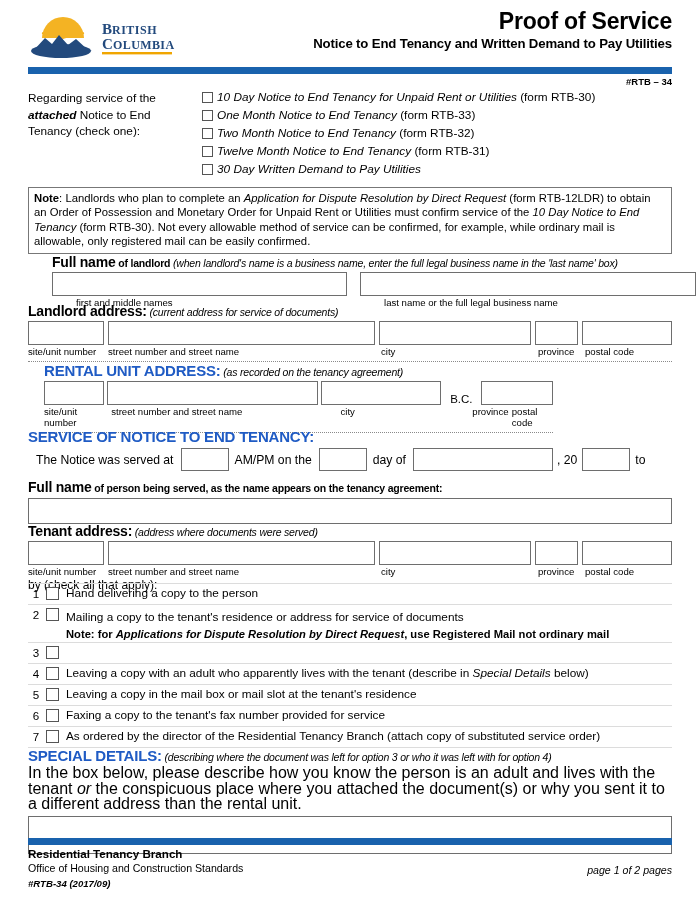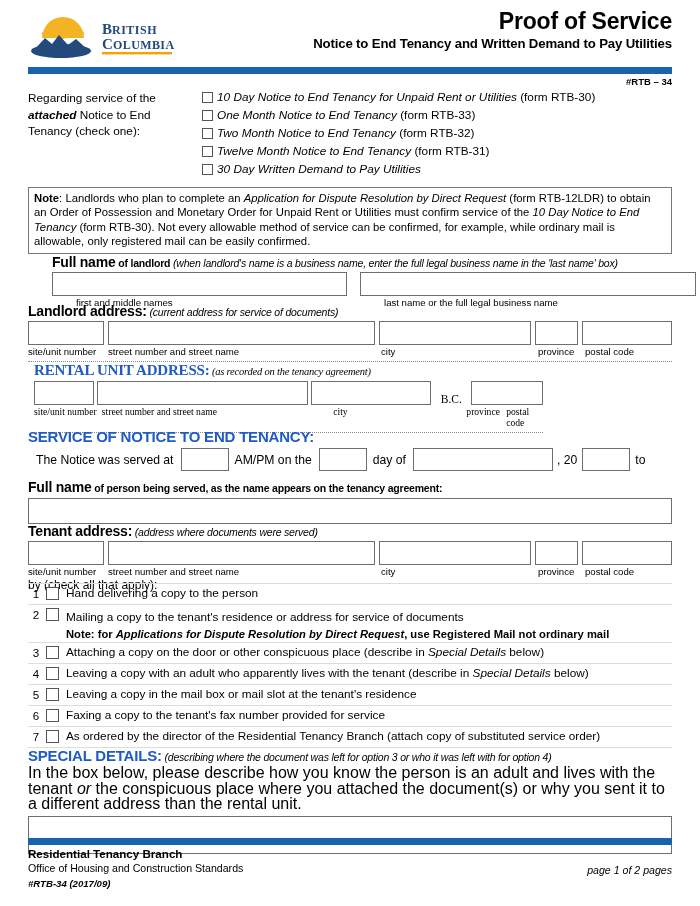--- a/index.html
+++ b/index.html
@@ -394,21 +394,21 @@
       <div class="addr-hints">
         <div class="hint h-site">site/unit number</div>
         <div class="hint h-street">street number and street name</div>
         <div class="hint h-city">city</div>
         <div class="hint h-prov">province</div>
         <div class="hint">postal code</div>
       </div>
       <div class="dotrule" style="margin-top:4px;"></div>
     </div>
 
-    <div style="position:absolute; left:6px; top:362px; width:509px;font-family:Liberation Serif, serif;">
+    <div style="position:absolute; left:16px; top:362px; width:509px;">
       <div class="blue-head">
         <span>RENTAL UNIT ADDRESS:</span><span class="ital"> (as recorded on the tenancy agreement)</span>
       </div>
       <div class="addr-row">
         <div class="fbox a-site"></div>
         <div class="gap"></div>
         <div class="fbox a-street"></div>
         <div class="gap"></div>
         <div class="fbox a-city"></div>
         <div class="gap"></div>
@@ -487,21 +487,20 @@
           <span class="opt-text">Mailing a copy to the tenant's residence or address for service of documents</span>
           <div class="opt-note">
             <span>Note: for </span><i>Applications for Dispute Resolution by Direct Request</i><span>, use Registered Mail not ordinary mail</span>
           </div>
         </span>
       </div>
 
       <div class="opt-row">
         <span class="opt-num">3</span>
         <span class="opt-cb"></span>
-        <span class="opt-text"><span>Attaching a copy on the door or other conspicuous place (describe in </span><i>Special Details</i><span> below)</span></span>
       </div>
 
       <div class="opt-row">
         <span class="opt-num">4</span>
         <span class="opt-cb"></span>
         <span class="opt-text"><span>Leaving a copy with an adult who apparently lives with the tenant (describe in </span><i>Special Details</i><span> below)</span></span>
       </div>
 
       <div class="opt-row">
         <span class="opt-num">5</span>

